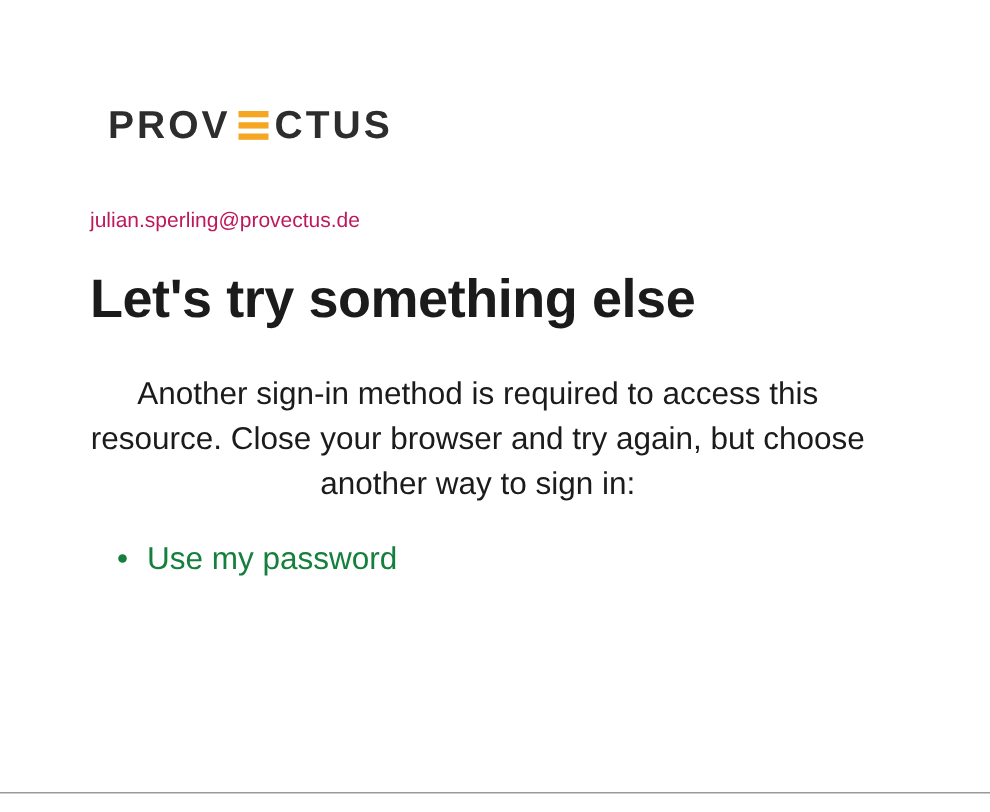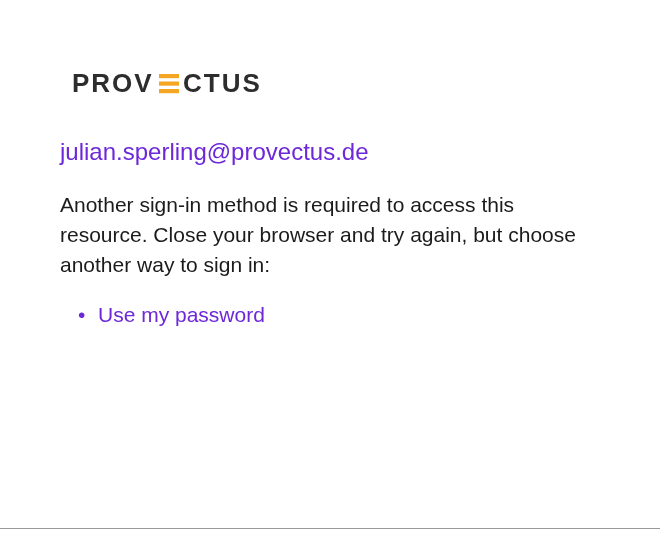--- a/index.html
+++ b/index.html
@@ -1,24 +1,24 @@
 <!DOCTYPE html>
 <html><head>
 <meta charset="utf-8">
 <style>
   * { box-sizing: border-box; margin: 0; padding: 0; }
   html, body { width: 660px; height: 541px; background: #ffffff; font-family: "Segoe UI", Arial, sans-serif; color: #1b1b1b; }
   .page { padding: 70px 83px 0 60px; }
   .logo { margin: 0 0 40px 12px; }
   .logo svg { display: block; }
-  .email { font-size: 24px; font-weight: 400; color: #6d28d9; margin-bottom: 24px; }
+  .email { font-size: 14px; font-weight: 400; color: #be185d; margin-bottom: 24px; }
   .title { font-size: 36px; font-weight: 600; color: #1b1b1b; margin-bottom: 28px; letter-spacing: -0.3px; }
-  .msg { font-size: 21px; font-weight: 400; color: #1b1b1b; line-height: 1.42; margin-bottom: 24px; max-width: 520px; }
+  .msg { font-size: 21px; font-weight: 400; color: #1b1b1b; line-height: 1.42; margin-bottom: 24px; max-width: 520px; text-align: center; }
   ul.options { list-style: none; margin: 0 0 22px 18px; }
-  ul.options li { font-size: 21px; font-weight: 400; color: #6d28d9; position: relative; padding-left: 20px; }
+  ul.options li { font-size: 21px; font-weight: 400; color: #15803d; position: relative; padding-left: 20px; }
   ul.options li::before { content: "•"; position: absolute; left: 0; top: 0; }
   .more { display: inline-block; font-size: 21px; color: #0067b8; text-decoration: none; outline: 1px dotted #000; outline-offset: 1px; cursor: pointer; }
   .rule { position: absolute; left: 0; right: 0; top: 528px; width: 660px; border: none; border-top: 1px solid #999; }
 </style>
 </head>
 <body>
 
 <div class="page">
 
   <div class="logo">
@@ -28,20 +28,21 @@
         <rect x="0" y="0" width="20" height="4.2" fill="#f5a623"></rect>
         <rect x="0" y="7.5" width="20" height="4.2" fill="#f5a623"></rect>
         <rect x="0" y="15" width="20" height="4.2" fill="#f5a623"></rect>
       </g>
       <text x="111" y="22" font-family="Arial, sans-serif" font-size="26" font-weight="700" fill="#2d2d2d" letter-spacing="2">CTUS</text>
     </svg>
   </div>
 
   <div class="email">julian.sperling@provectus.de</div>
 
+  <h1 class="title">Let's try something else</h1>
 
   <p class="msg">Another sign-in method is required to access this resource. Close your browser and try again, but choose another way to sign in:</p>
 
   <ul class="options">
     <li>Use my password</li>
   </ul>
 
 
 </div>
 

